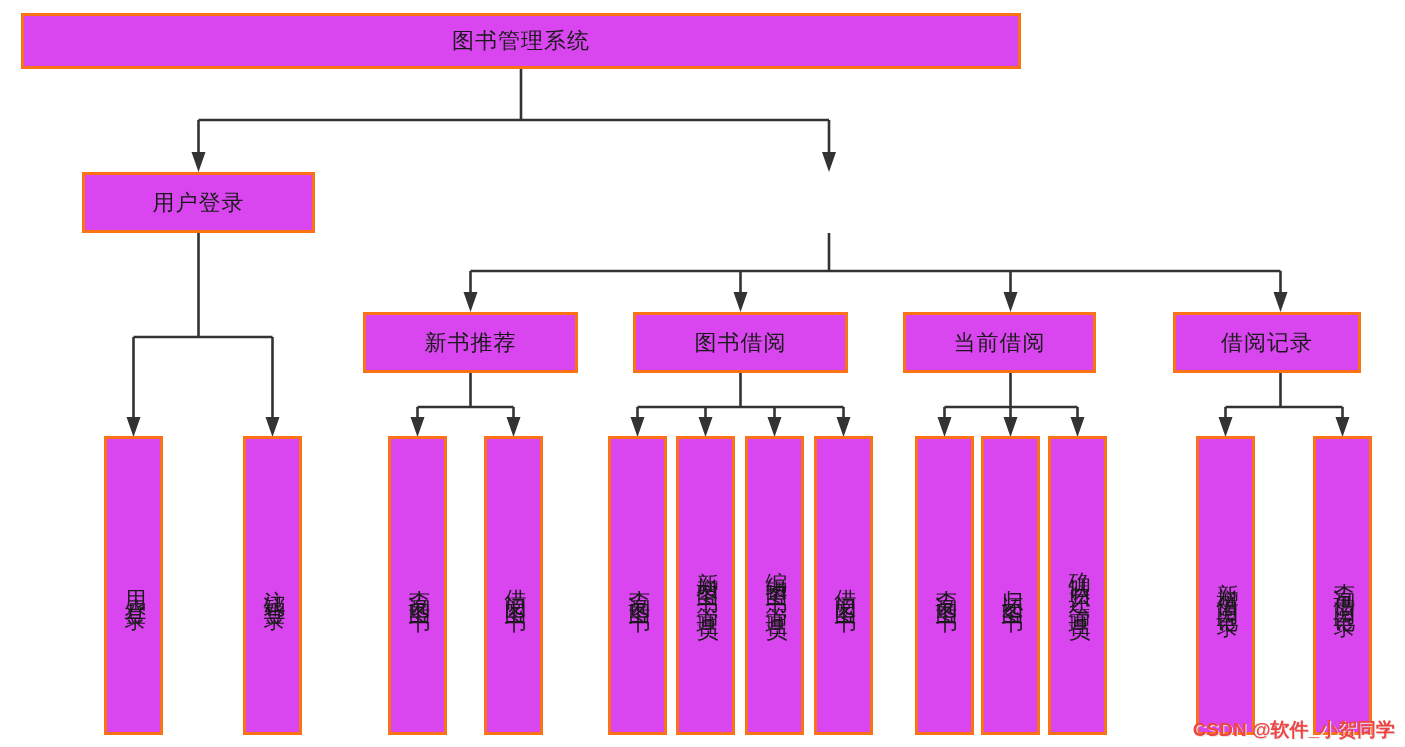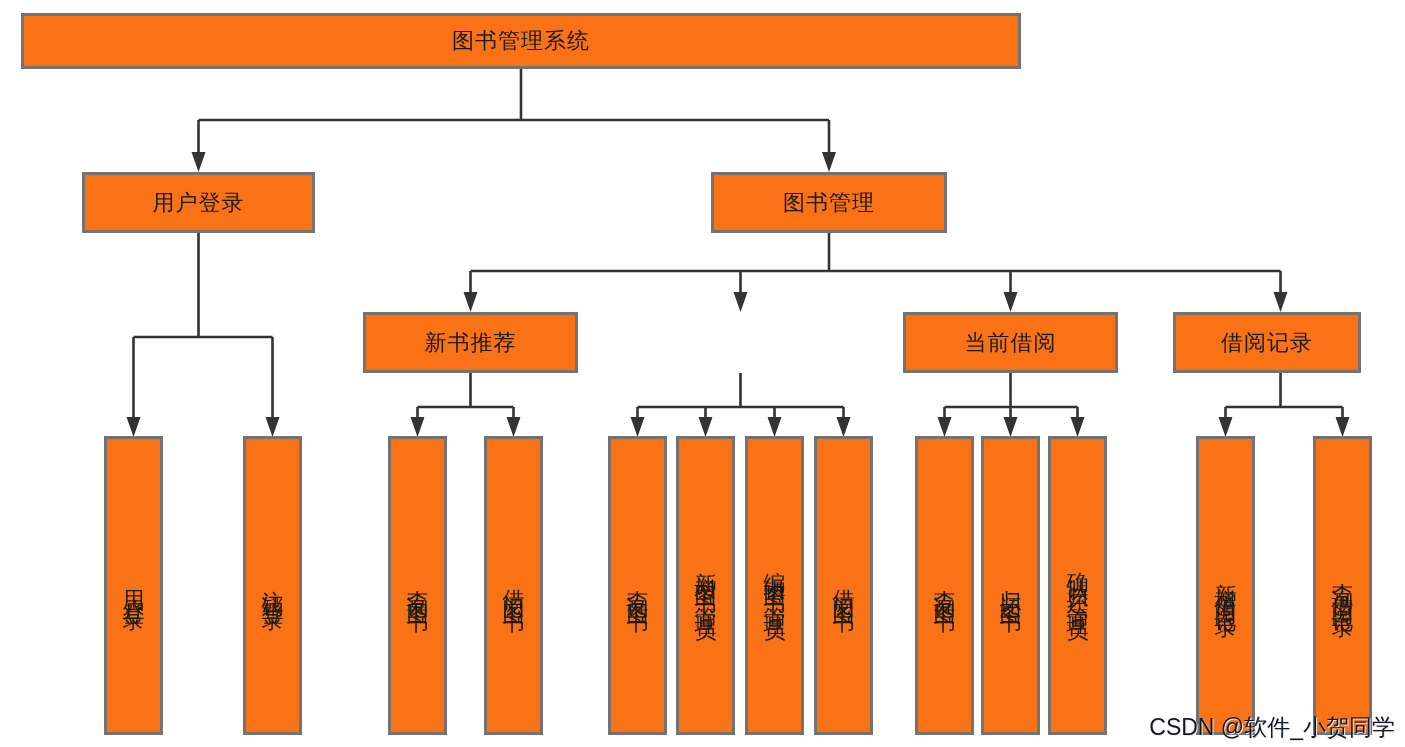--- a/index.html
+++ b/index.html
@@ -27,50 +27,52 @@
     stroke: #333333;
     stroke-width: 2.6;
   }
   .connectors .arrow {
     fill: #333333;
     stroke: none;
   }
   .box {
     position: absolute;
     box-sizing: border-box;
-    border: 3px solid #737373;
-    background: #f97316;
+    border: 3px solid #f97316;
+    background: #d946ef;
     display: flex;
     align-items: center;
     justify-content: center;
     color: #1a1a1a;
+    font-family: Liberation Mono, monospace;
   }
   .box .hlabel {
     font-size: 22px;
     letter-spacing: 1px;
     white-space: nowrap;
     color: #1a1a1a;
   }
   .box .vlabel {
     writing-mode: vertical-rl;
     text-orientation: mixed;
     font-size: 22px;
     letter-spacing: 7px;
     line-height: 1;
     white-space: nowrap;
     color: #1a1a1a;
   }
   .watermark {
     position: absolute;
     right: 10px;
     bottom: 4px;
-    font-size: 23px;
-    color: #0f172a;
+    font-size: 19px;
+    color: #ef4444;
     text-shadow: 1px 1px 0 #e8e8e8;
     white-space: nowrap;
+    font-weight: bold;
   }
 </style>
 </head>
 <body>
 
 <div class="canvas">
 
   <svg class="connectors" viewBox="0 0 1405 747" xmlns="http://www.w3.org/2000/svg">
     <path class="line" d="M521 69 V120 M198.5 120 H829 M198.5 120 V153 M829 120 V153"></path>
     <path class="line" d="M198.5 233 V337 M133.5 337 H272.5 M133.5 337 V418 M272.5 337 V418"></path>
@@ -100,28 +102,28 @@
              M1335.5 417 L1349.5 417 L1342.5 437 Z"></path>
   </svg>
 
   <div class="box" style="left:21px; top:13px; width:1000px; height:56px;">
     <span class="hlabel">图书管理系统</span>
   </div>
 
   <div class="box" style="left:82px; top:172px; width:233px; height:61px;">
     <span class="hlabel">用户登录</span>
   </div>
-  <div class="box" style="left:711px; top:172px; width:236px; height:61px;">
-    <span class="hlabel">图书管理</span>
-  </div>
 
   <div class="box" style="left:363px; top:312px; width:215px; height:61px;text-align:right;">
     <span class="hlabel">新书推荐</span>
   </div>
-  <div class="box" style="left:903px; top:312px; width:215px; height:61px;">
+  <div class="box" style="left:633px; top:312px; width:215px; height:61px;">
+    <span class="hlabel">图书借阅</span>
+  </div>
+  <div class="box" style="left:903px; top:312px; width:193px; height:61px;">
     <span class="hlabel">当前借阅</span>
   </div>
   <div class="box" style="left:1173px; top:312px; width:188px; height:61px;">
     <span class="hlabel">借阅记录</span>
   </div>
 
   <div class="box" style="left:104px; top:436px; width:59px; height:299px;">
     <span class="vlabel">用户登录</span>
   </div>
   <div class="box" style="left:243px; top:436px; width:59px; height:299px;">

